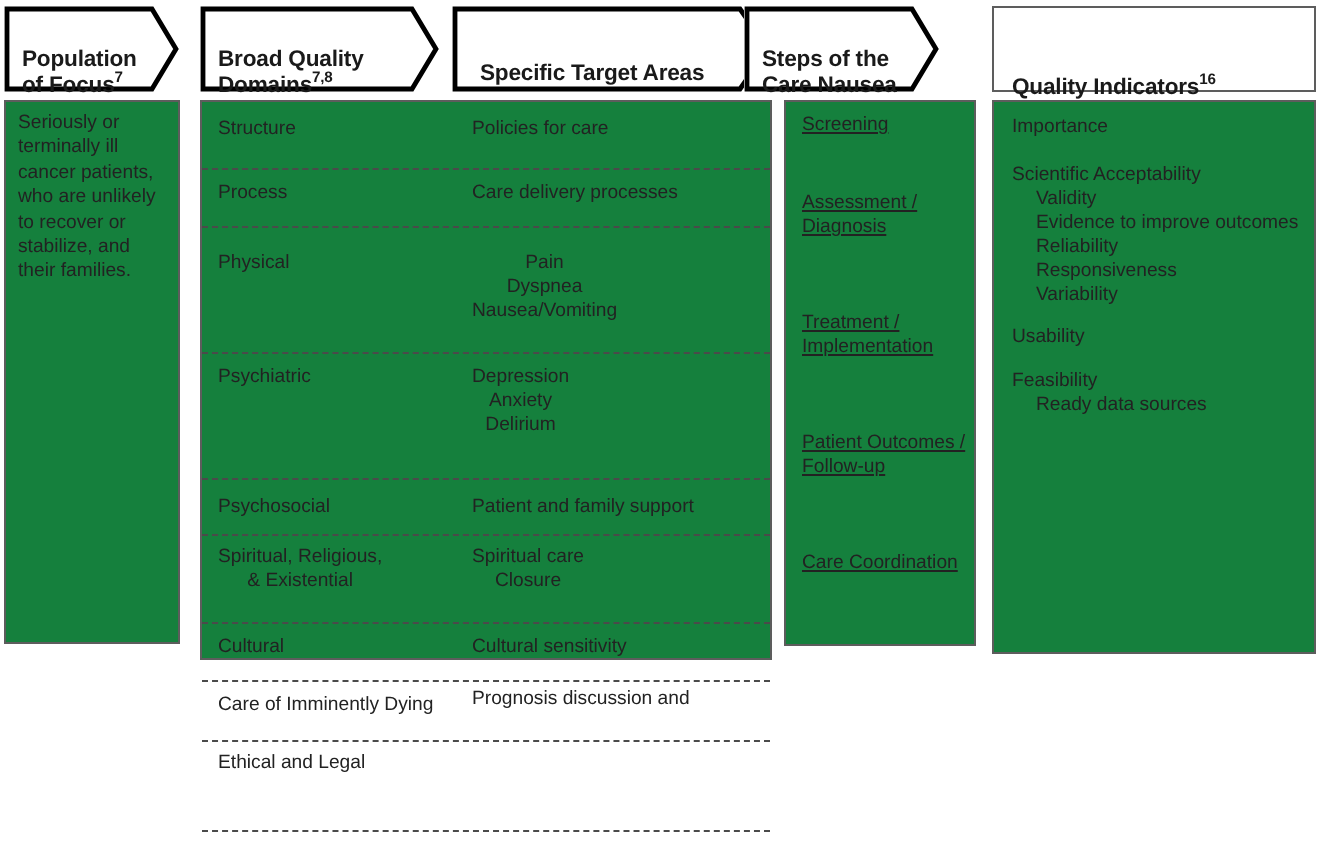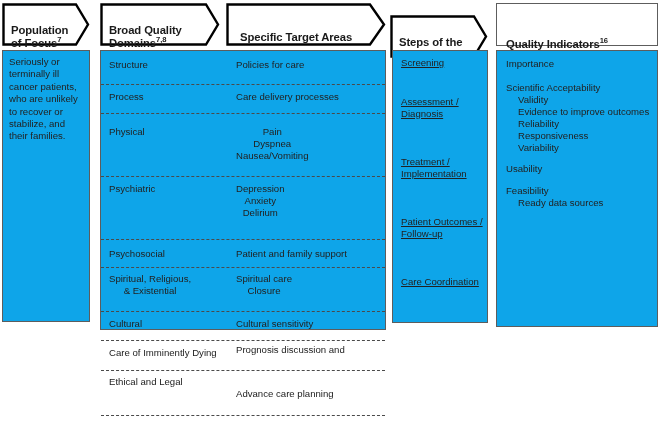--- a/index.html
+++ b/index.html
@@ -47,21 +47,21 @@
   .hdr svg {
     position: absolute;
     left: 0; top: 0;
     display: block;
   }
 
   
   .box {
     position: absolute;
     box-sizing: border-box;
-    background: #0ea5e9;
+    background: #15803d;
     border: 1px solid #5d5d5d;
   }
 
   
   .pop-text {
     position: absolute;
     left: 6px;
     top: 5px;
     right: 5px;
     font-size: 9.6px;
@@ -147,21 +147,21 @@
 
   <div class="hdr" id="hdr2" style="left:226px; top:3px; width:160px; height:43px;">
     <svg width="160" height="43" viewBox="0 0 160 43">
       <path d="M1.5,1.5 L144,1.5 L158,21.5 L144,41.5 L1.5,41.5 Z" fill="#ffffff" stroke="#000000" stroke-width="2.4"></path>
     </svg>
     <div class="hdr-label" style="top:14px; left:14px;">
       <span>Specific Target Areas</span>
     </div>
   </div>
 
-  <div class="hdr" id="hdr3" style="left:390px; top:3px; width:98px; height:43px;margin-top:12px;">
+  <div class="hdr" id="hdr3" style="left:372px; top:3px; width:98px; height:43px;">
     <svg width="98" height="43" viewBox="0 0 98 43">
       <path d="M1.5,1.5 L84,1.5 L96,21.5 L84,41.5 L1.5,41.5 Z" fill="#ffffff" stroke="#000000" stroke-width="2.4"></path>
     </svg>
     <div class="hdr-label">
       <span>Steps of the</span><br><span>Care Nausea</span>
     </div>
   </div>
 
   <div class="hdr" id="hdr4" style="left:496px; top:3px; width:162px; height:43px; border:1.6px solid #5d5d5d;">
     <div class="hdr-label">
@@ -224,23 +224,20 @@
           </div>
         </div>
         <div class="row" style="top: 289px; height: 30px;">
           <div class="dom" style="top: 6px;">Care of Imminently Dying</div>
           <div class="tgt" style="top: 3px;">
             <div>Prognosis discussion and</div>
           </div>
         </div>
         <div class="row" style="top: 319px; height: 29px;">
           <div class="dom" style="top: 5px;">Ethical and Legal</div>
-          <div class="tgt" style="top: 17px;">
-            <div>Advance care planning</div>
-          </div>
         </div>
         <div class="row" style="top: 348px; height: 15px; margin-top: 16px;">
           <div class="dom" style="top: 14px;">Delivery of care</div>
           <div class="tgt" style="top: 8px;">
             <div>Continuity and coordination</div>
           </div>
         </div>
       </div>
   </div>
 

